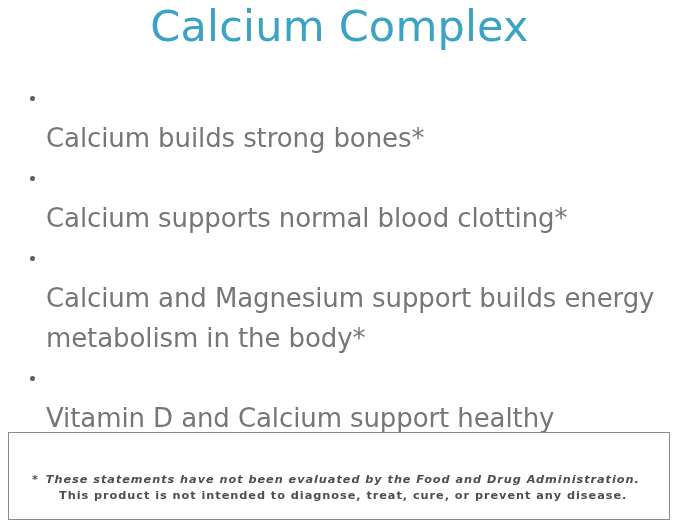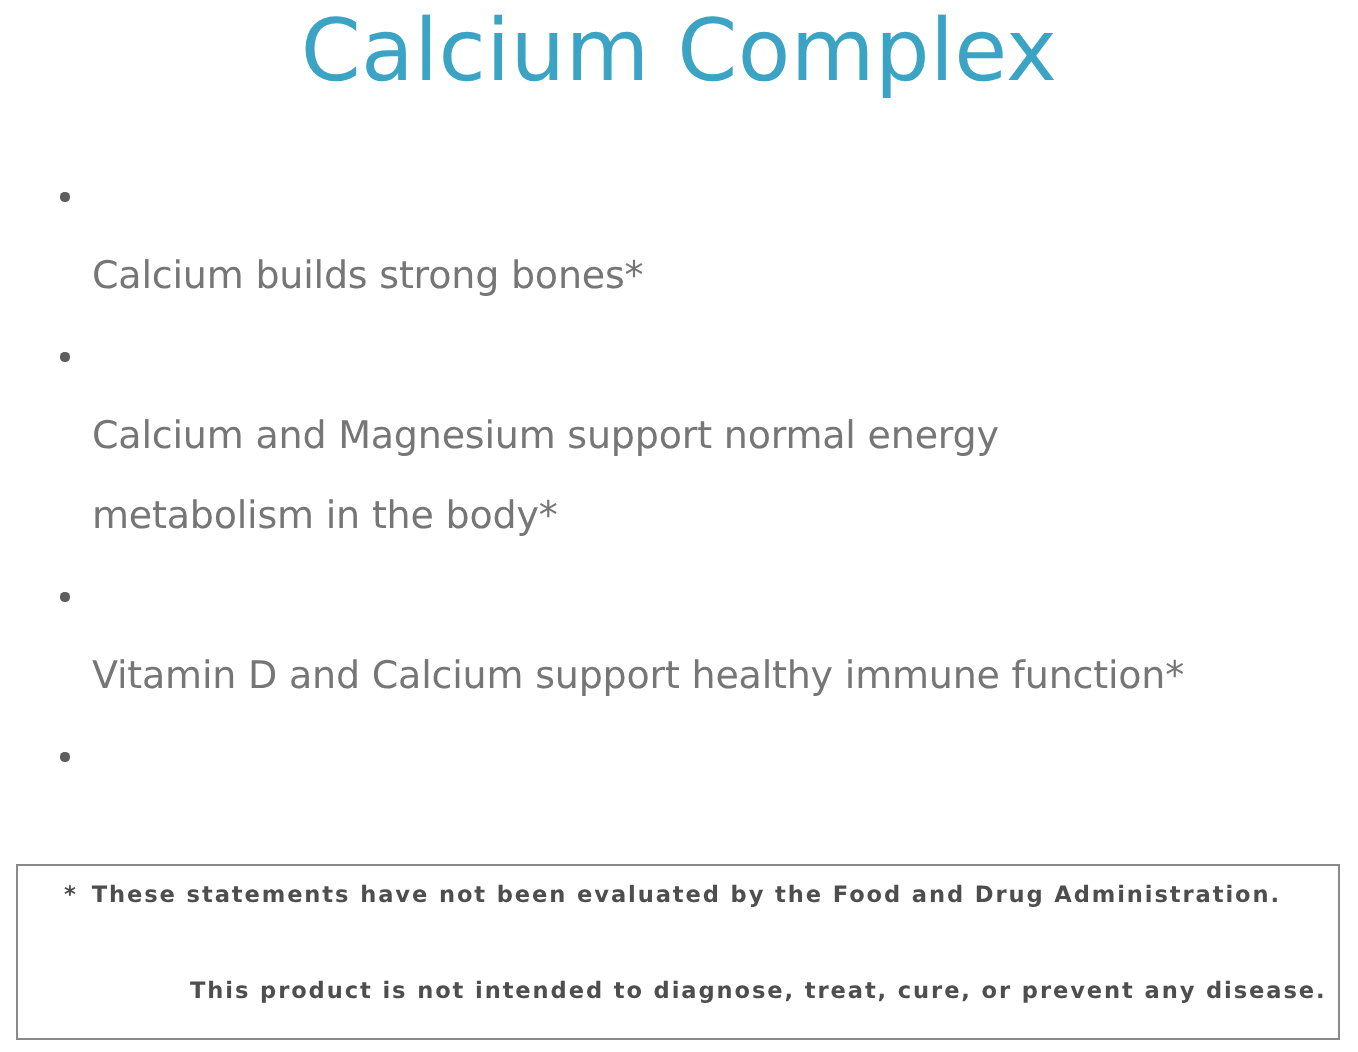--- a/index.html
+++ b/index.html
@@ -48,21 +48,21 @@
     margin: 0;
     padding: 0;
     list-style: none;
   }
   .benefit-item {
     position: relative;
     padding-left: 18px;
     margin: 0 0 0 0;
     color: #767676;
     font-family: "DejaVu Sans", sans-serif;
-    font-size: 19px;
+    font-size: 26px;
     font-weight: 400;
     line-height: 40px;
     letter-spacing: -0.1px;
     white-space: pre-line;
   }
   .benefit-item::before {
     content: "";
     position: absolute;
     left: 2px;
     top: 18px;
@@ -87,47 +87,50 @@
     color: #4e4e4e;
     font-family: "DejaVu Sans", sans-serif;
     font-size: 11.3px;
     font-weight: 700;
     letter-spacing: 0.95px;
     white-space: nowrap;
   }
   .disclaimer-line-1 {
     position: absolute;
     left: 23px;
-    top: 8px;
+    top: 40px;
+    font-style: italic;
   }
   .disclaimer-line-2 {
     position: absolute;
     left: 50px;
     top: 56px;
-    margin-left: 36px;
   }
   .disclaimer-asterisk {
     display: inline-block;
     margin-right: 7px;
     font-weight: 700;
   }
 </style>
 </head>
 <body>
 
 <div class="page">
 
   <div class="title">Calcium Complex</div>
 
   <ul class="benefits">
     <li class="benefit-item">
       <span>Calcium builds strong bones*</span>
     </li>
     <li class="benefit-item">
-      <span>Calcium and Magnesium support normal energy
+      <span>Calcium supports normal blood clotting*</span>
+    </li>
+    <li class="benefit-item">
+      <span>Calcium and Magnesium support builds energy
 metabolism in the body*</span>
     </li>
     <li class="benefit-item">
       <span>Vitamin D and Calcium support healthy immune function*</span>
     </li>
     <li class="benefit-item">
       
     </li>
   </ul>
 

